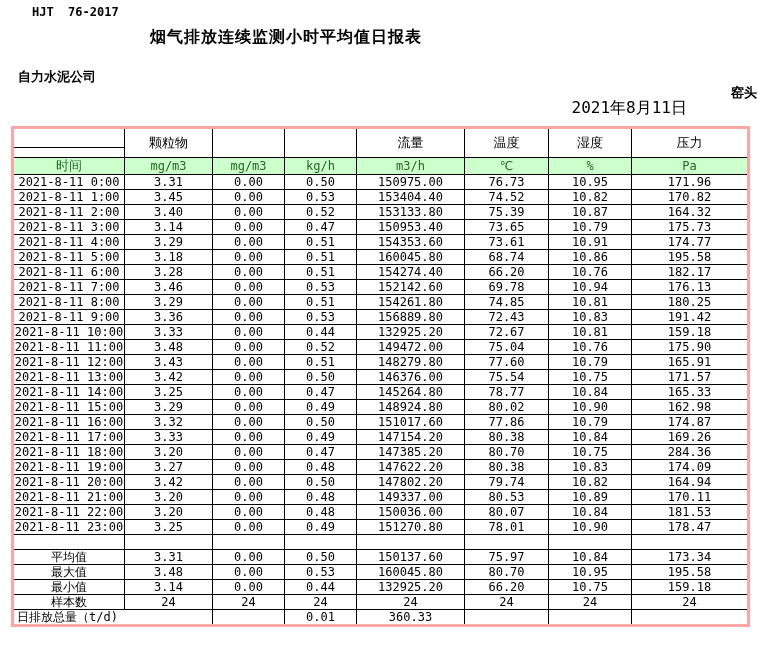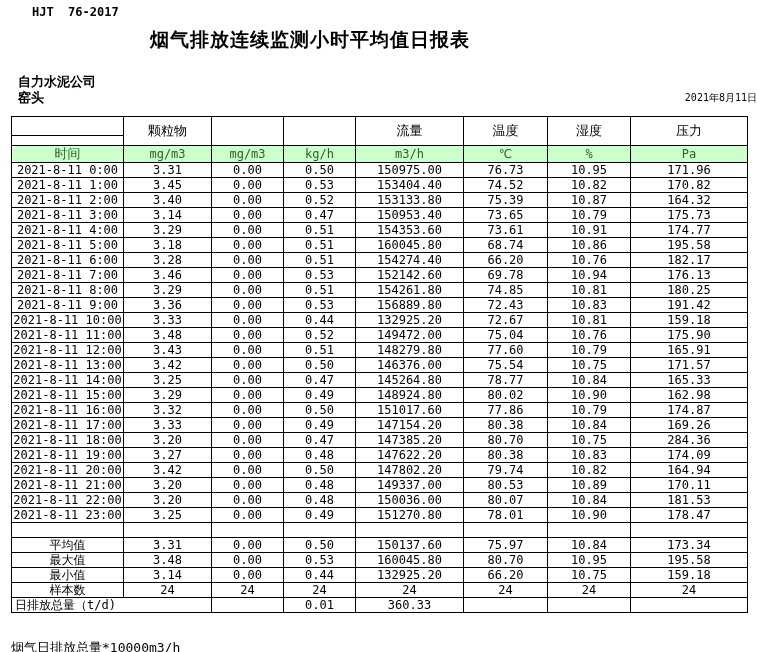--- a/index.html
+++ b/index.html
@@ -6,32 +6,32 @@
   body{
     width:757px;height:652px;background:#ffffff;color:#000;
     font-family:"DejaVu Sans Mono","DejaVu Sans",sans-serif;
     position:relative;overflow:hidden;
   }
   .doc-code{
     margin:5px 0 0 32px;font-size:12px;font-weight:bold;white-space:pre;
     font-family:"DejaVu Sans Mono","DejaVu Sans",sans-serif;
   }
   .title{
-    margin:8px 0 0 150px;font-size:19px;font-weight:bold;letter-spacing:1px;
+    margin:8px 0 0 150px;font-size:16px;font-weight:bold;letter-spacing:1px;
   }
   .company{margin:21px 0 0 18px;font-size:13px;font-weight:bold;line-height:15px;}
   .station-row{
     margin:1px 0 0 18px;display:flex;justify-content:space-between;
-    align-items:flex-end;line-height:15px;
+    align-items:flex-end;line-height:15px;flex-direction:column;
   }
   .station{font-size:13px;font-weight:bold;}
-  .date{font-size:10px;}
+  .date{font-size:16px;margin-right:70px;}
   table#rpt{
     border-collapse:collapse;table-layout:fixed;margin:11px 0 0 11px;
-    border:1px solid #fca5a5;
+    border:3px solid #fca5a5;
   }
   #rpt td{
     border:1px solid #000;text-align:center;font-size:12px;height:14px;
     line-height:14px;padding:0;white-space:nowrap;overflow:hidden;
   }
   #rpt tr.h1 td{height:18px;font-size:13px;}
   #rpt tr.h2 td{height:9px;line-height:9px;}
   #rpt tr.units td{background:var(--hdr-bg,#ccffcc);color:var(--hdr-fg,#226622);height:16px;line-height:16px;}
   #rpt tr.units td.c-time{font-size:13px;border-radius:6px;}
   #rpt td.left{text-align:left;padding-left:3px;}

